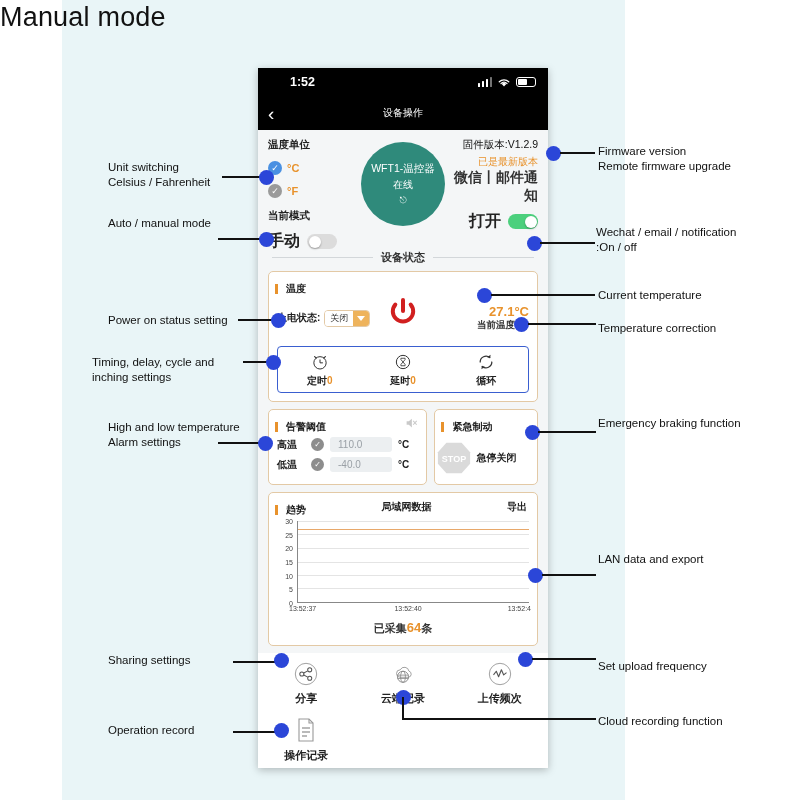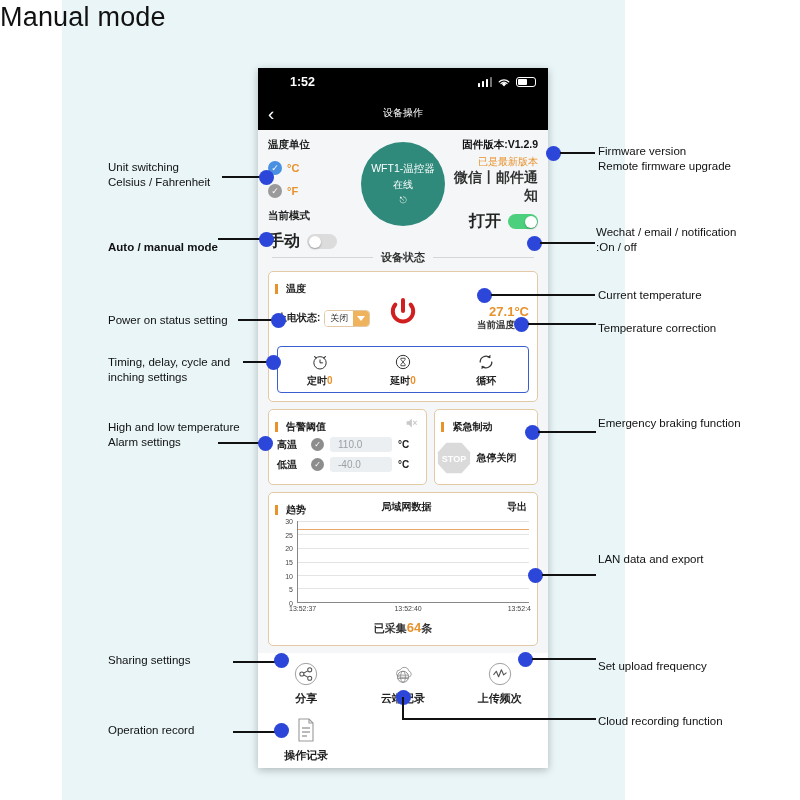--- a/index.html
+++ b/index.html
@@ -61,21 +61,21 @@
   .radio.off { background: #9a9a9a; }
   .unit-txt { font-size: 11px; color: #e8922c; font-weight: bold; }
   .mode-row { display:flex; align-items:center; gap: 7px; margin-top: 8px; }
   .mode-txt { font-size: 16px; font-weight: bold; color:#222;}
   .switch { width: 30px; height: 15px; border-radius: 8px; background: #dcdcdc; position: relative; }
   .switch span { position:absolute; top:1.5px; left:1.5px; width:12px; height:12px; border-radius:50%; background:#fff;
                  box-shadow: 0 1px 2px rgba(0,0,0,.3); }
   .switch.on { background: #4cd07d; }
   .switch.on span { left: auto; right: 1.5px; }
 
-  .fw-ver { font-size: 10.5px; color:#111; font-weight:bold; }
+  .fw-ver { font-size: 10.5px; color:#111; font-weight:normal; }
   .fw-new { font-size: 10px; color:#e8922c; margin-top:3px; }
   .notify-lbl { font-size:14px; color:#333;  font-weight: bold;}
   .notify-row { display:flex; align-items:center; justify-content:flex-end; gap:7px; margin-top:6px;}
 
   .bubble {
     position:absolute; left:50%; top: 12px; transform: translateX(-50%);
     width: 84px; height: 84px; border-radius: 50%; background: #2f8a7b;
     color:#fff; display:flex; flex-direction:column; align-items:center; justify-content:center;
     font-size: 10.5px; gap: 2px;
   }
@@ -419,33 +419,33 @@
   </div>
 </div>
 
 <div class="ann" style="left:108px; top:160px; width:160px;">
   <div style="white-space:pre-line">Unit switching
 Celsius / Fahrenheit</div>
 </div>
 <div class="lead" style="left:222px; top:176px; width:40px;"></div>
 <div class="dot" style="left:259px; top:170px;"></div>
 
-<div class="ann" style="left:108px; top:240px; width:160px;font-weight:bold;">
+<div class="ann" style="left:108px; top:216px; width:160px;">
   <div style="white-space:pre-line">Auto / manual mode</div>
 </div>
 <div class="lead" style="left:218px; top:238px; width:44px;"></div>
 <div class="dot" style="left:259px; top:232px;"></div>
 
 <div class="ann" style="left:108px; top:313px; width:180px;">
   <div style="white-space:pre-line">Power on status setting</div>
 </div>
 <div class="lead" style="left:238px; top:319px; width:36px;"></div>
 <div class="dot" style="left:271px; top:313px;"></div>
 
-<div class="ann" style="left:108px; top:355px; width:175px;">
+<div class="ann" style="left:92px; top:355px; width:175px;">
   <div style="white-space:pre-line">Timing, delay, cycle and
 inching settings</div>
 </div>
 <div class="lead" style="left:243px; top:361px; width:28px;"></div>
 <div class="dot" style="left:266px; top:355px;"></div>
 
 <div class="ann" style="left:108px; top:420px; width:185px;">
   <div style="white-space:pre-line">High and low temperature
 Alarm settings</div>
 </div>

